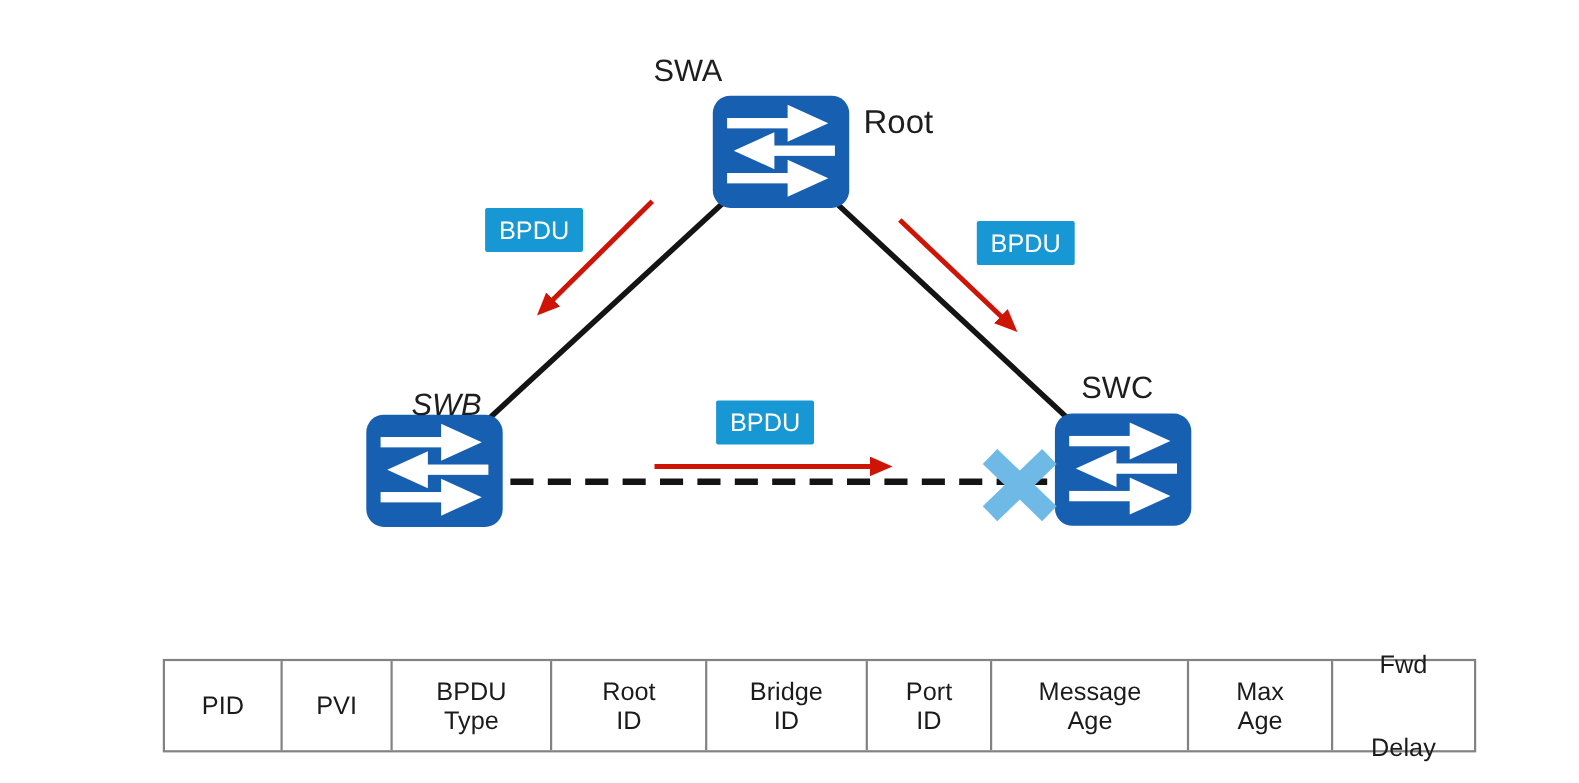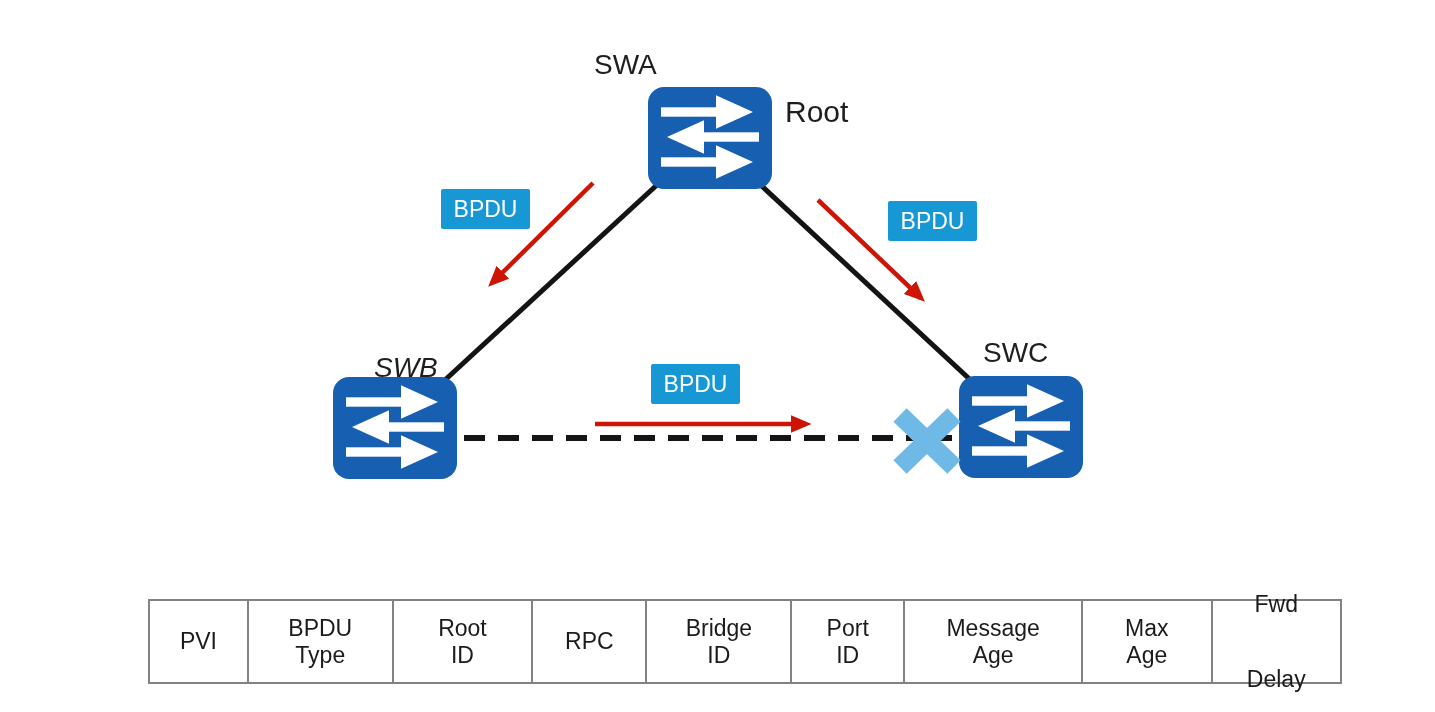--- a/index.html
+++ b/index.html
@@ -115,35 +115,35 @@
   <div class="node-label" style="left:581px;top:50px;margin-left:13px;">SWA</div>
   <div class="node-label" style="left:785px;top:95px;font-size:30px;">Root</div>
   <div class="node-label" style="left:374px;top:353px;font-style:italic;">SWB</div>
   <div class="node-label" style="left:983px;top:338px;">SWC</div>
 
   <div class="bpdu-badge" style="left:441px;top:189px;">BPDU</div>
   <div class="bpdu-badge" style="left:888px;top:201px;">BPDU</div>
   <div class="bpdu-badge" style="left:651px;top:364px;">BPDU</div>
 
   <div class="bpdu-table">
+    <div class="cell" style="flex:82 0 0">
+      <div>PID</div>
+      <div></div>
+    </div>
     <div class="cell" style="flex:76 0 0">
       <div>PVI</div>
       <div></div>
     </div>
     <div class="cell" style="flex:112 0 0">
       <div>BPDU</div>
       <div>Type</div>
     </div>
     <div class="cell" style="flex:108 0 0">
       <div>Root</div>
       <div>ID</div>
-    </div>
-    <div class="cell" style="flex:88 0 0">
-      <div>RPC</div>
-      <div></div>
     </div>
     <div class="cell" style="flex:112 0 0">
       <div>Bridge</div>
       <div>ID</div>
     </div>
     <div class="cell" style="flex:87 0 0">
       <div>Port</div>
       <div>ID</div>
     </div>
     <div class="cell" style="flex:138 0 0">

